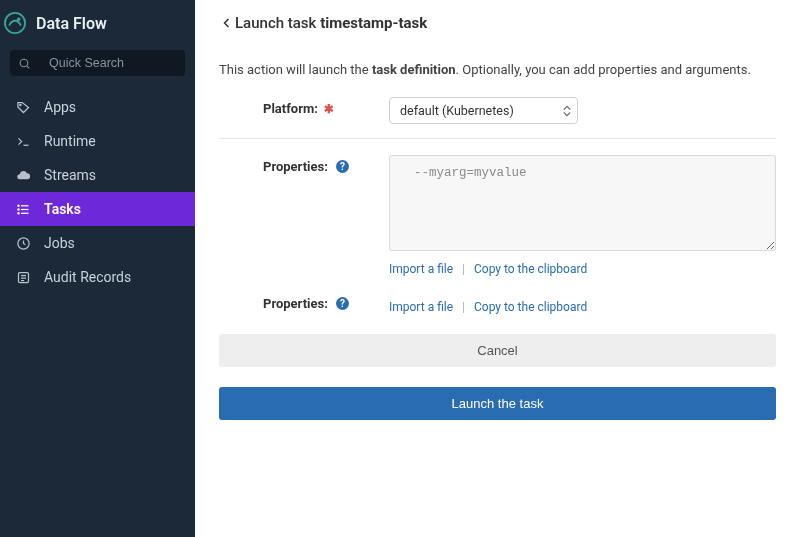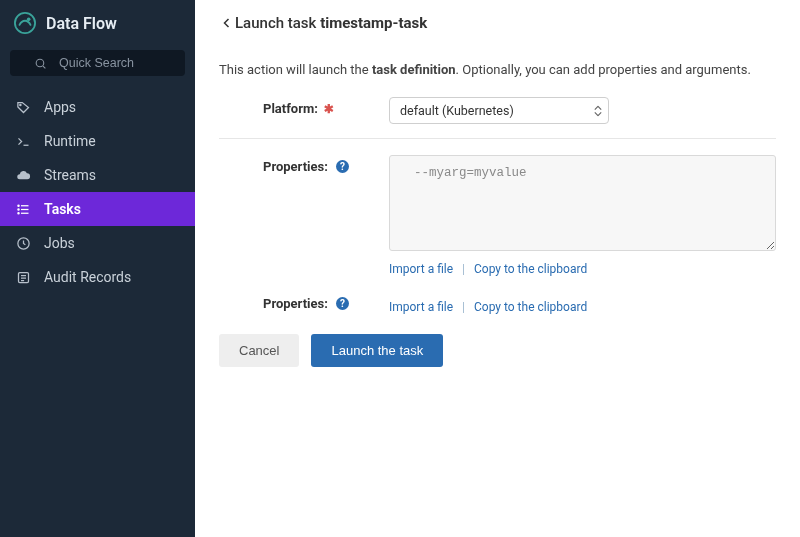--- a/index.html
+++ b/index.html
@@ -19,39 +19,39 @@
     width: 195px;
     background: #1c2938;
     color: #c9d1d9;
     display: flex;
     flex-direction: column;
   }
   .brand {
     display: flex;
     align-items: center;
     gap: 10px;
-    padding: 12px 14px 10px;
+    padding: 12px 4px 10px;
     color: #e6edf3;
     font-weight: 600;
     font-size: 16px;
   }
   .brand .logo {
     width: 22px; height: 22px;
     display: inline-flex; align-items: center; justify-content: center;
   }
   .search-wrap {
     padding: 6px 10px 10px;
   }
   .search {
     display: flex; align-items: center;
     background: #0f1823;
     border-radius: 4px;
-    padding: 6px 24px;
+    padding: 6px 8px;
     color: #9aa6b2;
-    gap: 12px;
+    gap: 18px;
   }
   .search input {
     background: transparent; border: none; outline: none;
     color: #c9d1d9; font-size: 12.5px; width: 100%;
   }
   .search input::placeholder { color: #8893a0; }
   .nav { display: flex; flex-direction: column; margin-top: 4px; }
   .nav-item {
     display: flex; align-items: center; gap: 12px;
     padding: 8px 14px;
@@ -113,21 +113,21 @@
   .help {
     width: 13px; height: 13px; border-radius: 50%;
     background: #2a6cb1; color: #fff; font-size: 10px;
     display:inline-flex; align-items:center; justify-content:center;
     cursor: pointer; margin-left: 2px;
   }
   .form-control { flex: 1; }
 
   .select {
     position: relative;
-    width: 220px;
+    width: 189px;
     border: 1px solid #cfcfcf;
     border-radius: 4px;
     background: #fff;
     padding: 5px 22px 5px 10px;
     font-size: 12.5px;
     color: #333;
     cursor: pointer;
     display:flex; align-items:center;
   }
   .select .chev {
@@ -157,22 +157,23 @@
 
   .link-row {
     margin-top: 8px;
     font-size: 12px;
     color: #2a6cb1;
   }
   .link-row a { color: #2a6cb1; text-decoration: none; cursor: pointer; }
   .link-row .divider { color: #9fb8cf; margin: 0 6px; }
 
   .btn-row {
-    display: flex; gap: 12px;
+    display: flex; gap: 20px;
     margin-top: 20px;
+    flex-direction: column;
   }
   .btn {
     border: none; border-radius: 3px;
     padding: 9px 20px;
     font-size: 13px; cursor: pointer;
   }
   .btn-cancel { background: #eeeeee; color: #555; }
   .btn-primary { background: #2a6cb1; color: #fff; font-weight: 500; }
 
   svg { display: block; }

